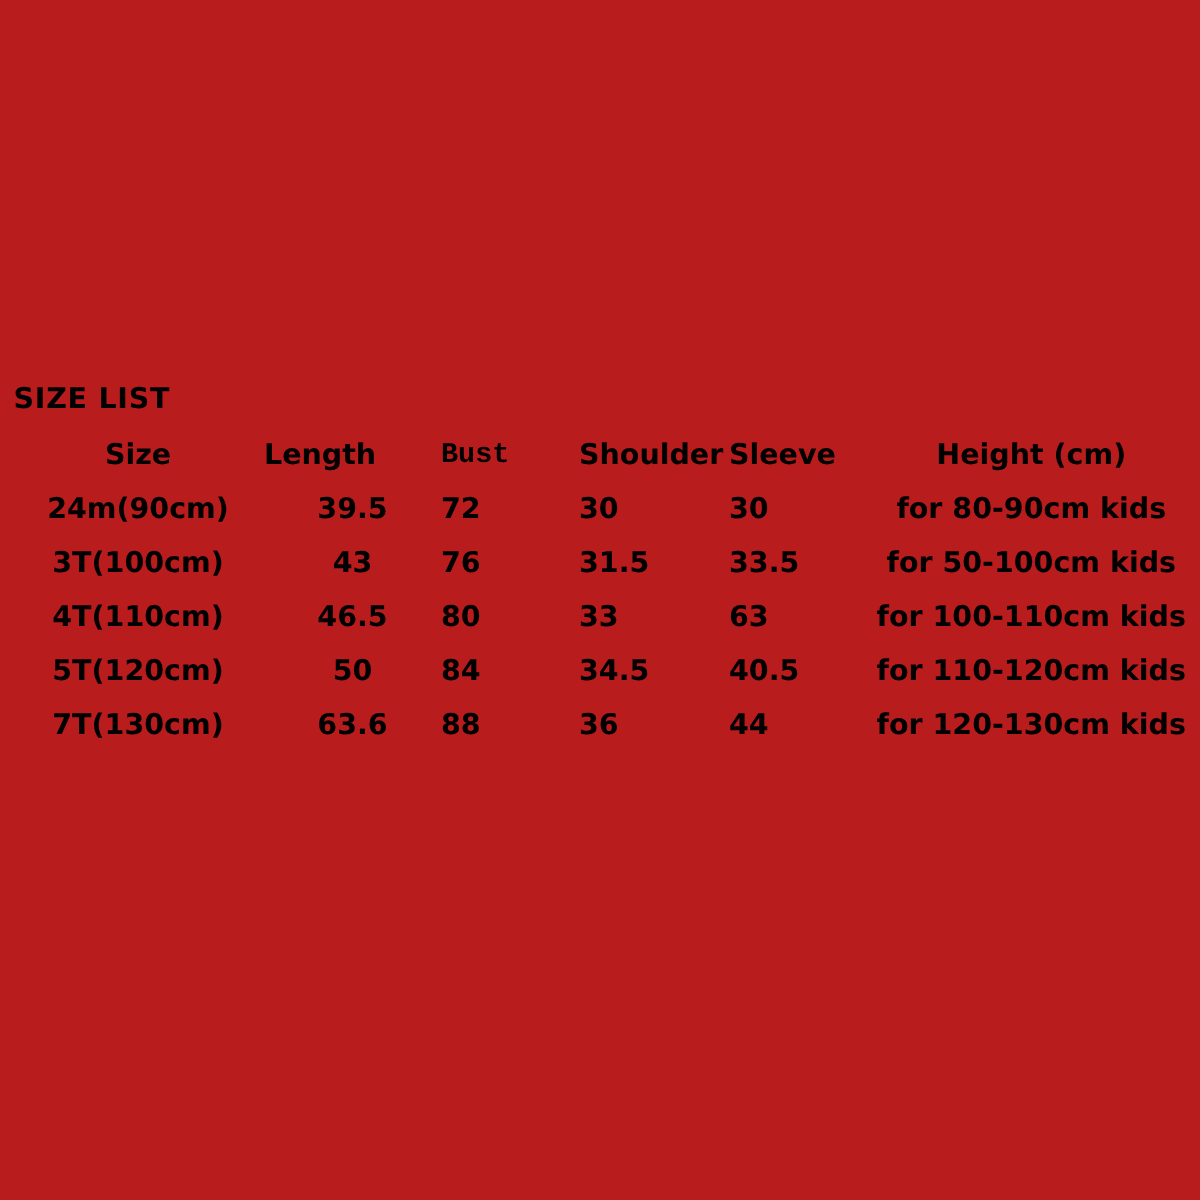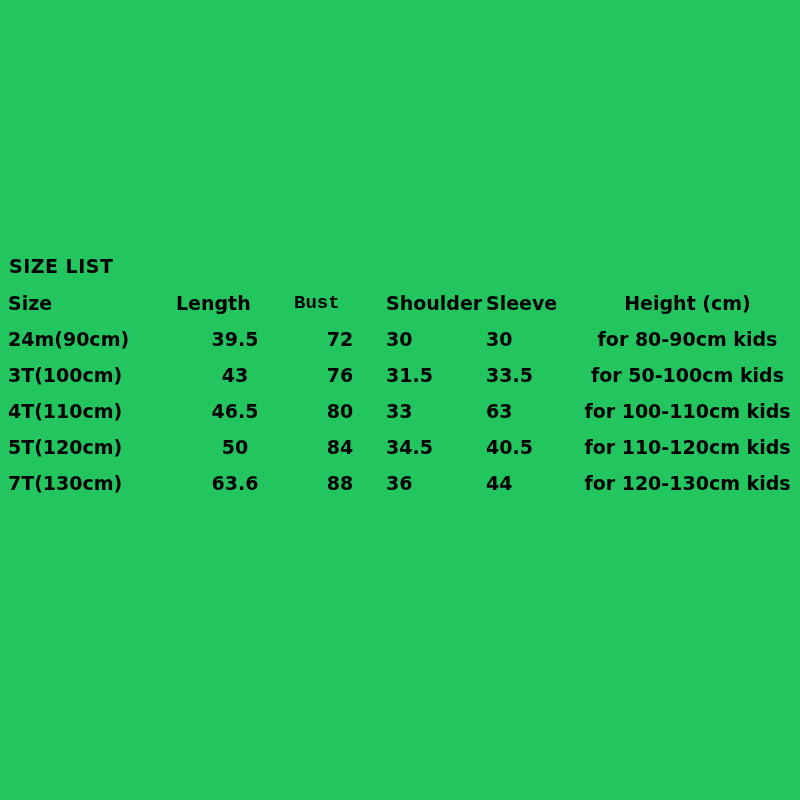--- a/index.html
+++ b/index.html
@@ -11,21 +11,21 @@
     height: 800px;
     background: #ffffff;
     font-family: "DejaVu Sans", sans-serif;
     color: #000000;
     overflow: hidden;
   }
   #page {
     position: relative;
     width: 800px;
     height: 800px;
-    background: #22c55e;
+    background: #b91c1c;
   }
   #size-table-block {
     position: absolute;
     left: 8px;
     top: 255px;
     width: 790px;
   }
   #table-title {
     font-size: 19px;
     font-weight: bold;
@@ -51,25 +51,25 @@
     white-space: nowrap;
   }
   
   col.c-size { width: 168px; }
   col.c-length { width: 118px; }
   col.c-bust { width: 92px; }
   col.c-shoulder { width: 100px; }
   col.c-sleeve { width: 95px; }
   col.c-height { width: 213px; }
 
-  th.h-size, td.d-size { text-align: left; padding-left: 1px; }
+  th.h-size, td.d-size { text-align: center; padding-left: 1px; }
   th.h-length { text-align: left; padding-left: 2px;}
   td.d-length { text-align: center; padding-left: 2px;}
   th.h-bust { text-align: left; padding-left: 10px; font-family: Liberation Mono, monospace;}
-  td.d-bust { text-align: center; padding-left: 10px;}
+  td.d-bust { text-align: left; padding-left: 10px;}
   th.h-shoulder { text-align: left; padding-left: 5px;}
   td.d-shoulder { text-align: left; padding-left: 10px;}
   th.h-sleeve { text-align: left; padding-left: 2px;}
   td.d-sleeve { text-align: left; padding-left: 10px;}
   th.h-height { text-align: center; }
   td.d-height { text-align: center; }
 </style>
 </head>
 <body>
 

